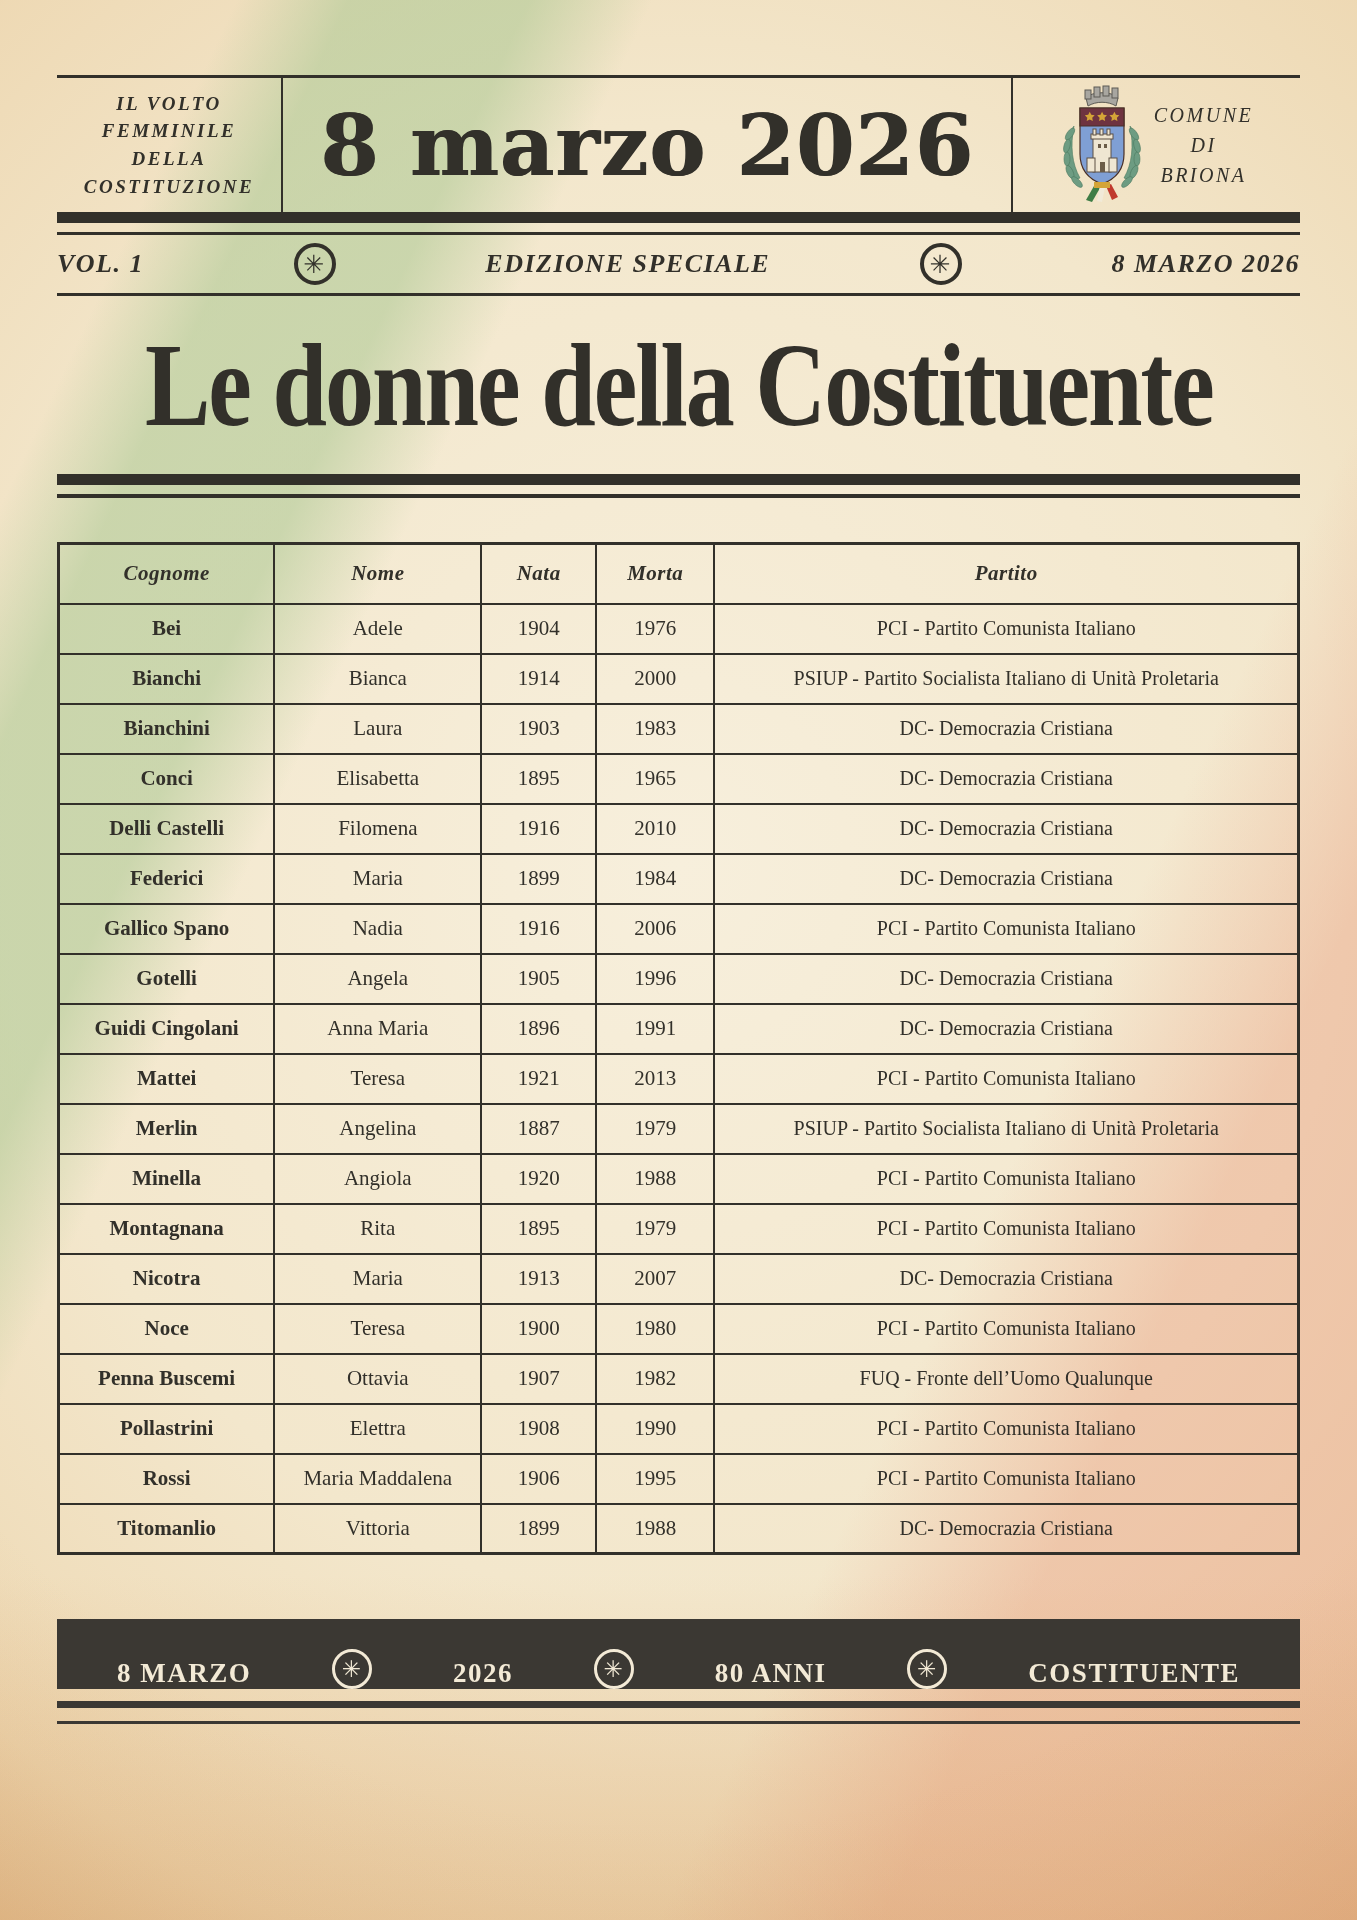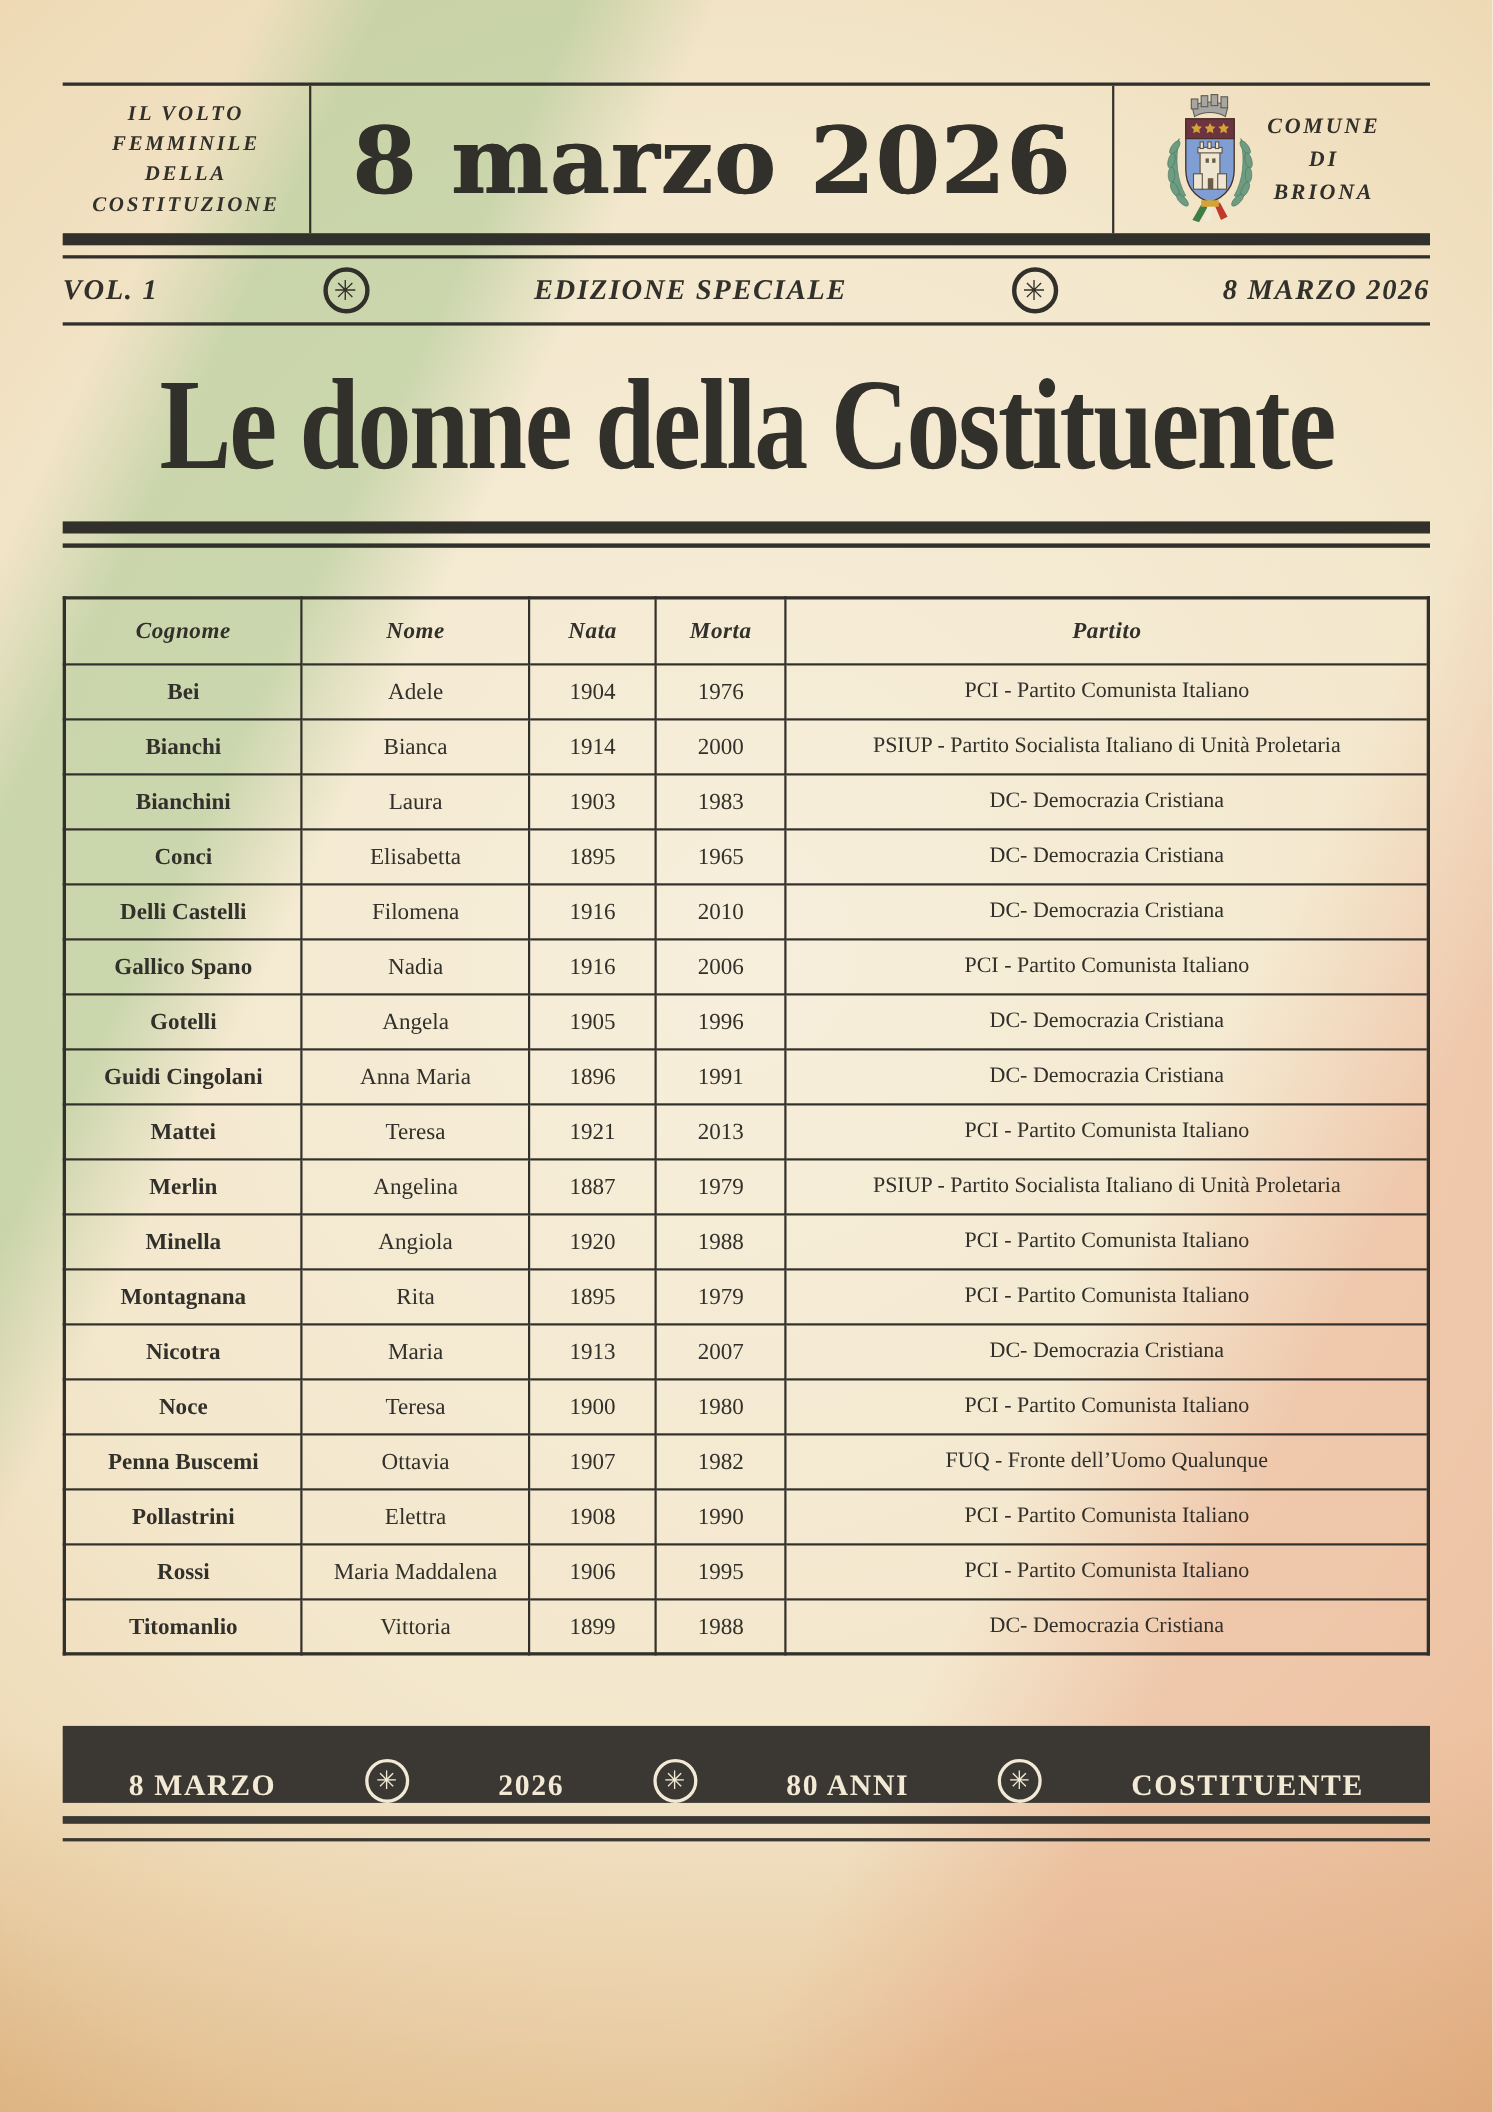--- a/index.html
+++ b/index.html
@@ -21,21 +21,21 @@
 
   .rule{background:var(--ink);}
   .rule-top{margin-top:75px;height:3px;}
   .masthead{display:flex;align-items:stretch;height:134px;}
   .mh-cell{display:flex;align-items:center;justify-content:center;}
   .mh-kicker{width:226px;border-right:2.5px solid var(--ink);flex-direction:column;
     font-style:italic;font-weight:bold;font-size:19px;letter-spacing:2.5px;line-height:1.45;text-align:center;}
   .mh-title{flex:1;font-family:"DejaVu Serif",serif;font-weight:bold;font-size:84px;letter-spacing:1px;
     text-shadow:1px 0 0 var(--ink);}
   .mh-right{width:289px;border-left:2.5px solid var(--ink);gap:10px;}
-  .mh-muni{font-style:italic;font-weight:bold;font-size:20px;letter-spacing:2.5px;line-height:1.5;text-align:center;}
+  .mh-muni{font-style:italic;font-weight:normal;font-size:20px;letter-spacing:2.5px;line-height:1.5;text-align:center;}
   .bar-thick{height:11px;background:var(--ink);}
   .rule-thin{margin-top:9px;height:3px;background:var(--ink);}
 
   .subheader{height:58px;display:flex;align-items:center;justify-content:space-between;
     font-style:italic;font-weight:bold;font-size:26px;letter-spacing:1.5px;}
   .rosette{width:42px;height:42px;border:4px solid var(--ink);border-radius:50%;
     display:flex;align-items:center;justify-content:center;font-size:25px;font-weight:bold;color:var(--ink);
     font-family:"DejaVu Sans",sans-serif;font-style:normal;flex:none;}
 
   .headline-wrap{height:178px;display:flex;align-items:center;justify-content:center;}
@@ -215,20 +215,27 @@
             <td class="party">DC- Democrazia Cristiana</td>
           </tr>
           <tr>
             <td class="surname">Delli Castelli</td>
             <td>Filomena</td>
             <td>1916</td>
             <td>2010</td>
             <td class="party">DC- Democrazia Cristiana</td>
           </tr>
           <tr>
+            <td class="surname">Federici</td>
+            <td>Maria</td>
+            <td>1899</td>
+            <td>1984</td>
+            <td class="party">DC- Democrazia Cristiana</td>
+          </tr>
+          <tr>
             <td class="surname">Gallico Spano</td>
             <td>Nadia</td>
             <td>1916</td>
             <td>2006</td>
             <td class="party">PCI - Partito Comunista Italiano</td>
           </tr>
           <tr>
             <td class="surname">Gotelli</td>
             <td>Angela</td>
             <td>1905</td>

